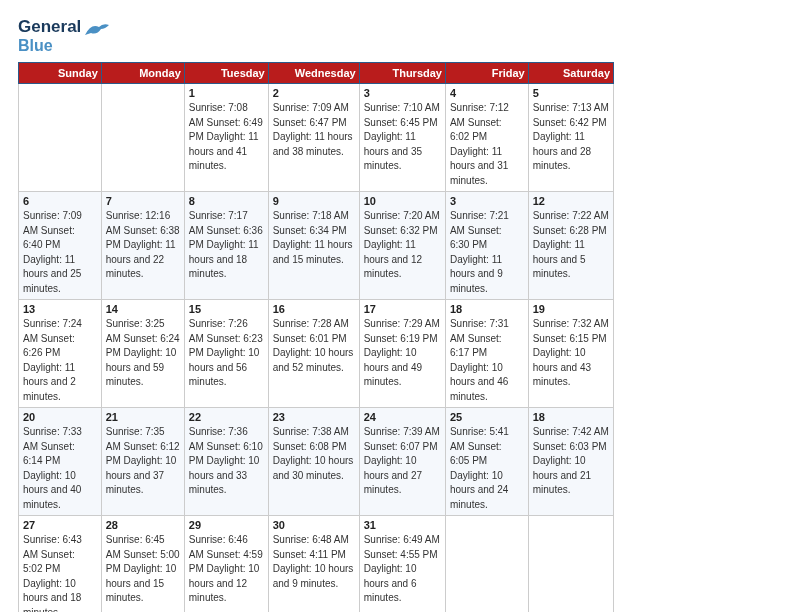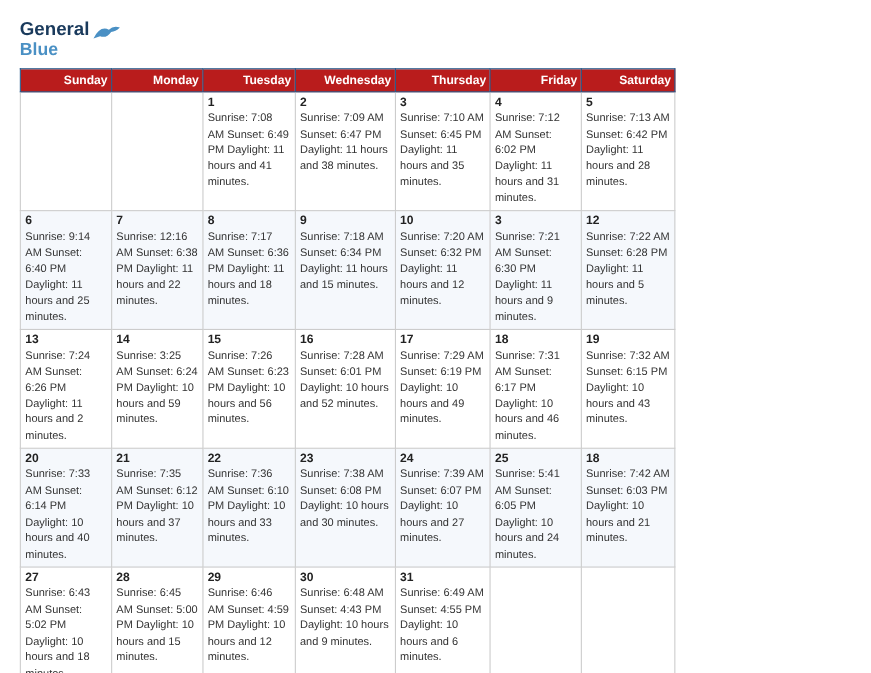--- a/index.html
+++ b/index.html
@@ -151,21 +151,21 @@
           <td>
             <span class="day-number">5</span>
             <div class="day-info">Sunrise: 7:13 AM
 Sunset: 6:42 PM
 Daylight: 11 hours and 28 minutes.</div>
           </td>
         </tr>
         <tr>
           <td>
             <span class="day-number">6</span>
-            <div class="day-info">Sunrise: 9:14 AM
+            <div class="day-info">Sunrise: 7:09 AM
 Sunset: 6:40 PM
 Daylight: 11 hours and 25 minutes.</div>
           </td>
           <td>
             <span class="day-number">7</span>
             <div class="day-info">Sunrise: 12:16 AM
 Sunset: 6:38 PM
 Daylight: 11 hours and 22 minutes.</div>
           </td>
           <td>
@@ -302,21 +302,21 @@
           </td>
           <td>
             <span class="day-number">29</span>
             <div class="day-info">Sunrise: 6:46 AM
 Sunset: 4:59 PM
 Daylight: 10 hours and 12 minutes.</div>
           </td>
           <td>
             <span class="day-number">30</span>
             <div class="day-info">Sunrise: 6:48 AM
-Sunset: 4:43 PM
+Sunset: 4:11 PM
 Daylight: 10 hours and 9 minutes.</div>
           </td>
           <td>
             <span class="day-number">31</span>
             <div class="day-info">Sunrise: 6:49 AM
 Sunset: 4:55 PM
 Daylight: 10 hours and 6 minutes.</div>
           </td>
           <td class="empty"></td>
           <td class="empty"></td>

